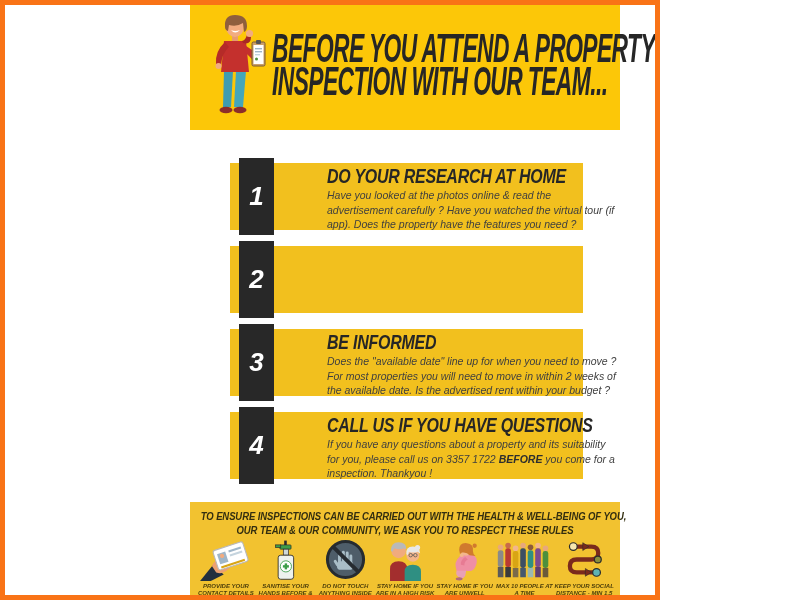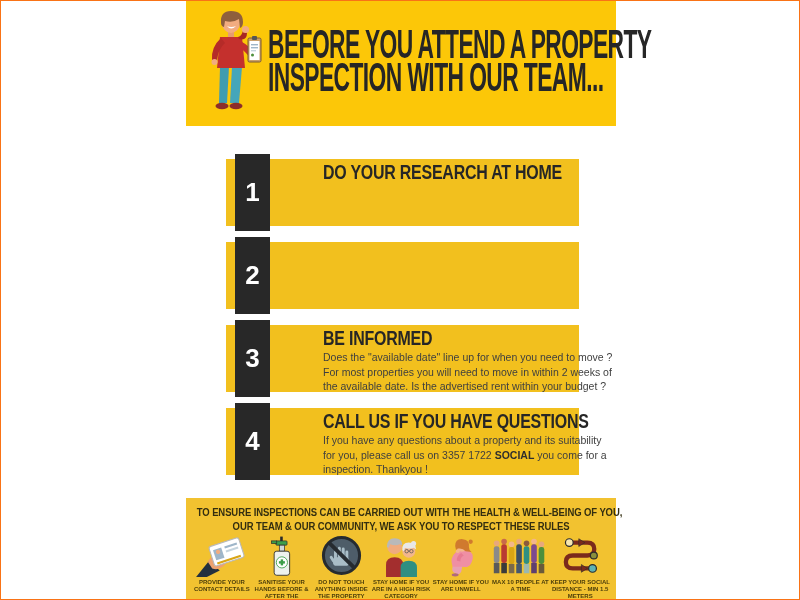--- a/index.html
+++ b/index.html
@@ -1,19 +1,19 @@
 <!DOCTYPE html>
 <html style="--c-header_yellow: #FCC708; --c-strip_yellow: #F2C01E; --c-footer_yellow: #F2C230; --c-number_box: #282828; --c-heading_text: #262626; --c-body_text: #3F3F3F;"><head>
 <meta charset="utf-8">
 <style>
   * { margin:0; padding:0; box-sizing:border-box; }
   html,body { width:800px; height:600px; background:#fff; }
   body { font-family:"Liberation Sans","DejaVu Sans",sans-serif; overflow:hidden; }
-  .canvas { position:relative; width:800px; height:600px; background:#ffffff;
-            border:1px solid #f97316; overflow:hidden; }
+  .canvas { position:relative; width:660px; height:600px; background:#ffffff;
+            border:5px solid #f97316; overflow:hidden;font-style:italic; }
   .poster { position:absolute; left:185px; top:0; width:430px; height:600px; }
 
   
   .header-banner { position:absolute; left:0; top:0; width:430px; height:125px;
                    background:var(--c-header_yellow,#FCC708); }
   .character { position:absolute; left:14px; top:6px; width:62px; height:112px; }
   .title-block { position:absolute; left:82px; top:27px; color:var(--c-heading_text,#262626);
                  font-weight:bold; font-size:40px; line-height:33px; letter-spacing:-1px;
                  transform:scale(0.57,1); transform-origin:left top; white-space:nowrap; }
 
@@ -94,20 +94,23 @@
       </div>
     </div>
 
     <div class="step" style="top:153px;">
       <div class="strip"></div>
       <div class="numbox">
         <span>1</span>
       </div>
       <div class="stext">
         <div class="step-title">DO YOUR RESEARCH AT HOME</div>
+        <div class="step-body">
+          <span>Have you looked at the photos online &amp; read the advertisement carefully ? Have you watched the virtual tour (if app). Does the property have the features you need ?</span>
+        </div>
       </div>
     </div>
 
     <div class="step" style="top:236px;">
       <div class="strip"></div>
       <div class="numbox">
         <span>2</span>
       </div>
     </div>
 
@@ -125,21 +128,21 @@
     </div>
 
     <div class="step" style="top:402px;">
       <div class="strip"></div>
       <div class="numbox">
         <span>4</span>
       </div>
       <div class="stext">
         <div class="step-title">CALL US IF YOU HAVE QUESTIONS</div>
         <div class="step-body">
-          <span>If you have any questions about a property and its suitability for you, please call us on 3357 1722 </span><b>SOCIAL</b><span> you come for a inspection. Thankyou !</span>
+          <span>If you have any questions about a property and its suitability for you, please call us on 3357 1722 </span><b>BEFORE</b><span> you come for a inspection. Thankyou !</span>
         </div>
       </div>
     </div>
 
     <div class="footer-banner">
       <div class="fline fline1">TO  ENSURE INSPECTIONS CAN BE CARRIED OUT WITH THE HEALTH &amp; WELL-BEING OF YOU,</div>
       <div class="fline">OUR TEAM &amp; OUR COMMUNITY, WE ASK YOU TO RESPECT THESE RULES</div>
 
       <div class="rules">
 

